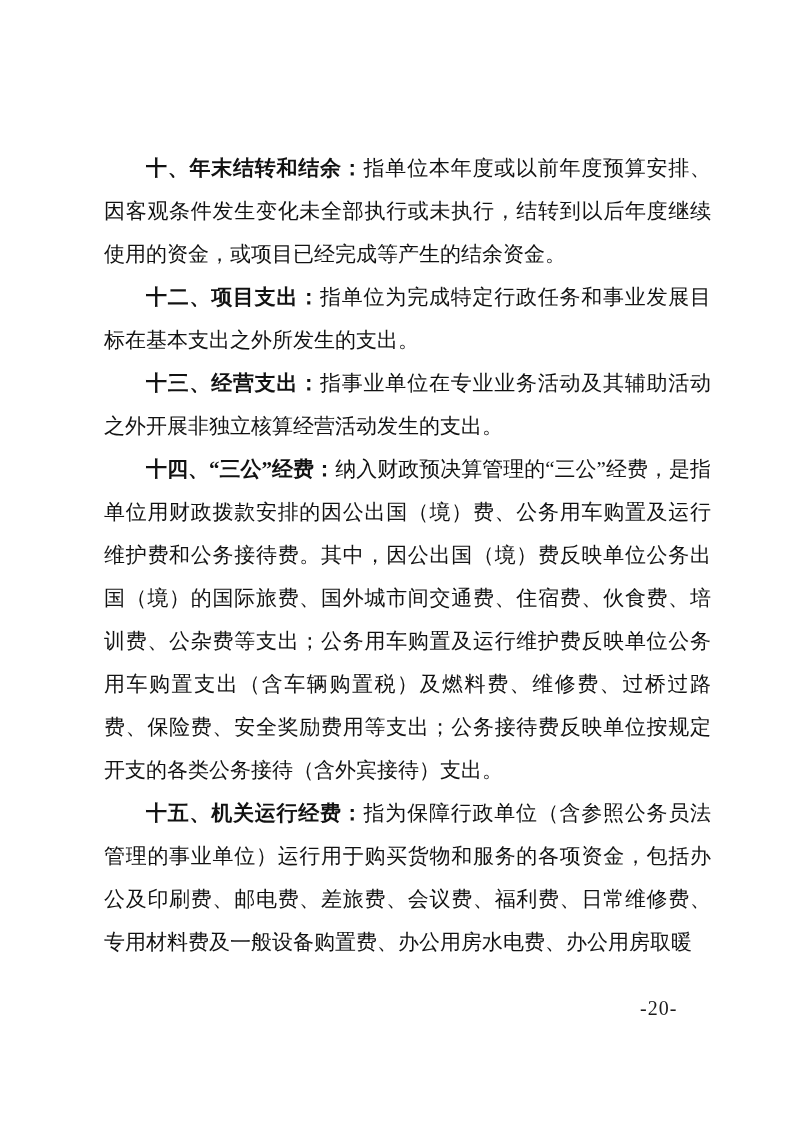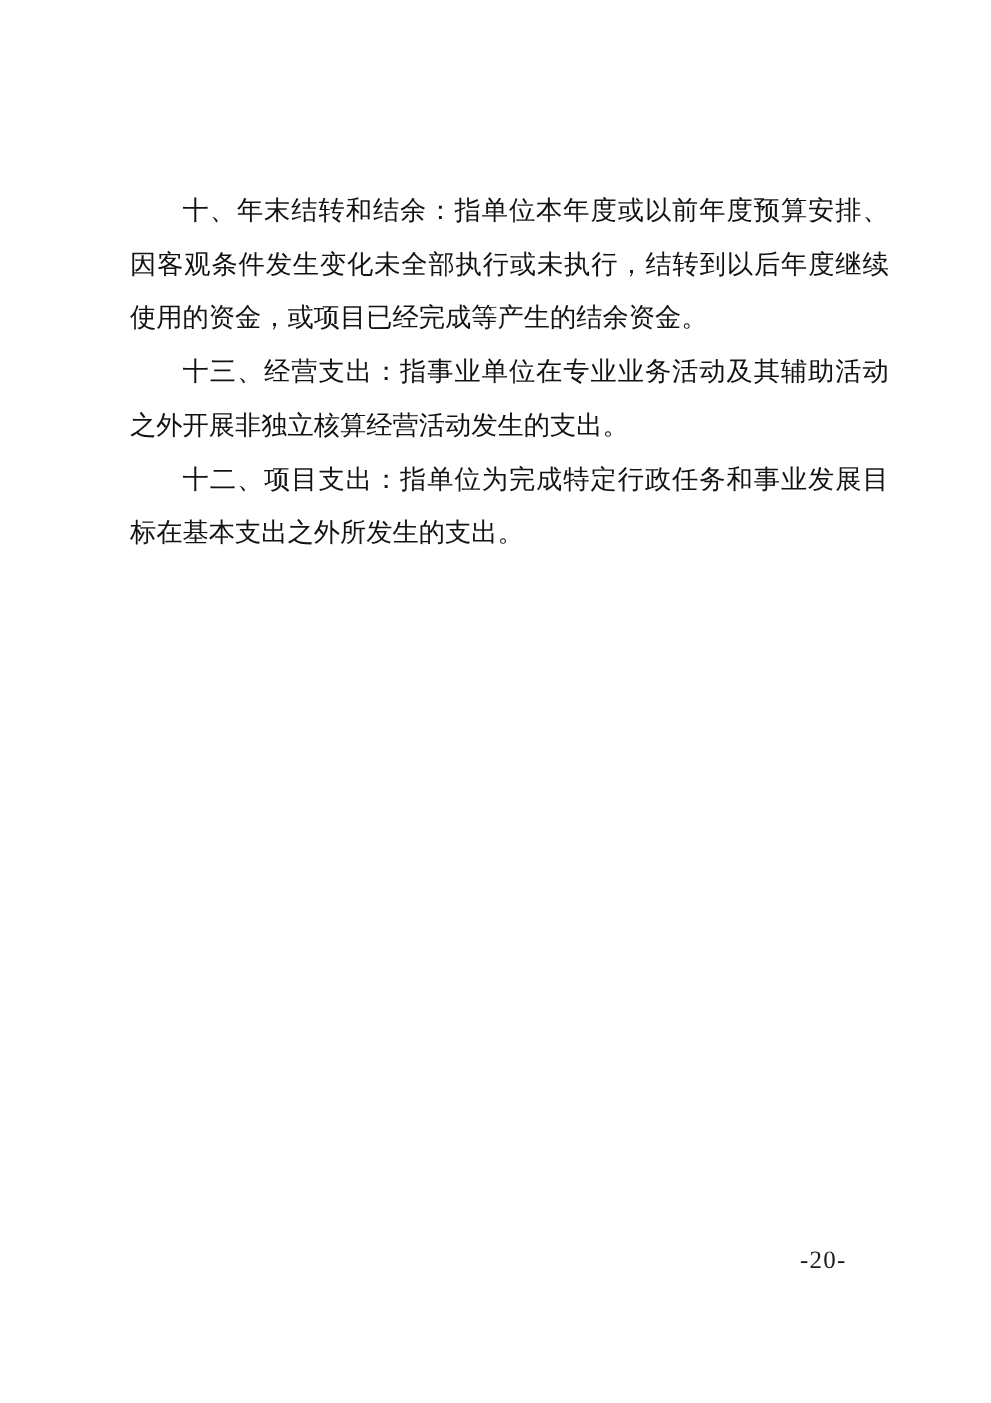--- a/index.html
+++ b/index.html
@@ -25,40 +25,42 @@
     line-height: 43px;
     text-align: justify;
     text-justify: inter-ideograph;
   }
   .para {
     margin: 0;
     padding: 0;
     text-indent: 2em;
   }
   .lead {
-    font-weight: 400;
+    font-weight: 700;
   }
   .page-number {
     position: absolute;
     top: 994px;
     left: 640px;
     font-size: 20px;
     line-height: 28px;
     letter-spacing: 1px;
     color: #1a1a1a;
   }
 </style>
 </head>
 <body>
 
 <div class="page">
   <div class="content">
   <p class="para"><span class="lead">十、年末结转和结余：</span><span>指单位本年度或以前年度预算安排、因客观条件发生变化未全部执行或未执行，结转到以后年度继续使用的资金，或项目已经完成等产生的结余资金。</span></p>
 
 
+  <p class="para"><span class="lead">十二、项目支出：</span><span>指单位为完成特定行政任务和事业发展目标在基本支出之外所发生的支出。</span></p>
+
   <p class="para"><span class="lead">十三、经营支出：</span><span>指事业单位在专业业务活动及其辅助活动之外开展非独立核算经营活动发生的支出。</span></p>
 
-  <p class="para"><span class="lead">十二、项目支出：</span><span>指单位为完成特定行政任务和事业发展目标在基本支出之外所发生的支出。</span></p>
+  <p class="para"><span class="lead">十四、“三公”经费：</span><span>纳入财政预决算管理的“三公”经费，是指单位用财政拨款安排的因公出国（境）费、公务用车购置及运行维护费和公务接待费。其中，因公出国（境）费反映单位公务出国（境）的国际旅费、国外城市间交通费、住宿费、伙食费、培训费、公杂费等支出；公务用车购置及运行维护费反映单位公务用车购置支出（含车辆购置税）及燃料费、维修费、过桥过路费、保险费、安全奖励费用等支出；公务接待费反映单位按规定开支的各类公务接待（含外宾接待）支出。</span></p>
 
-
+  <p class="para"><span class="lead">十五、机关运行经费：</span><span>指为保障行政单位（含参照公务员法管理的事业单位）运行用于购买货物和服务的各项资金，包括办公及印刷费、邮电费、差旅费、会议费、福利费、日常维修费、专用材料费及一般设备购置费、办公用房水电费、办公用房取暖</span></p>
 </div>
   <div class="page-number">-20-</div>
 </div>
 
 </body></html>

